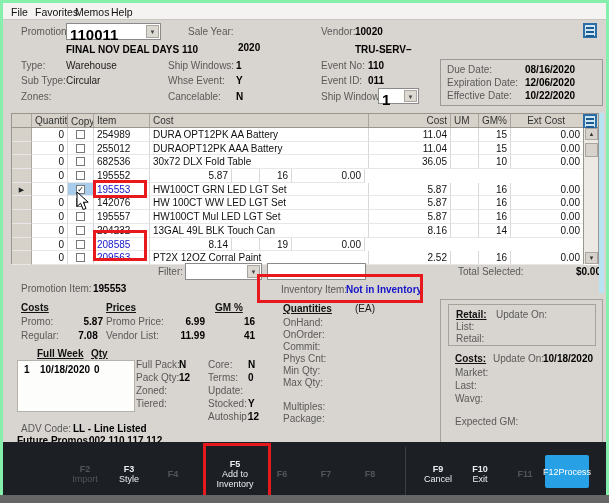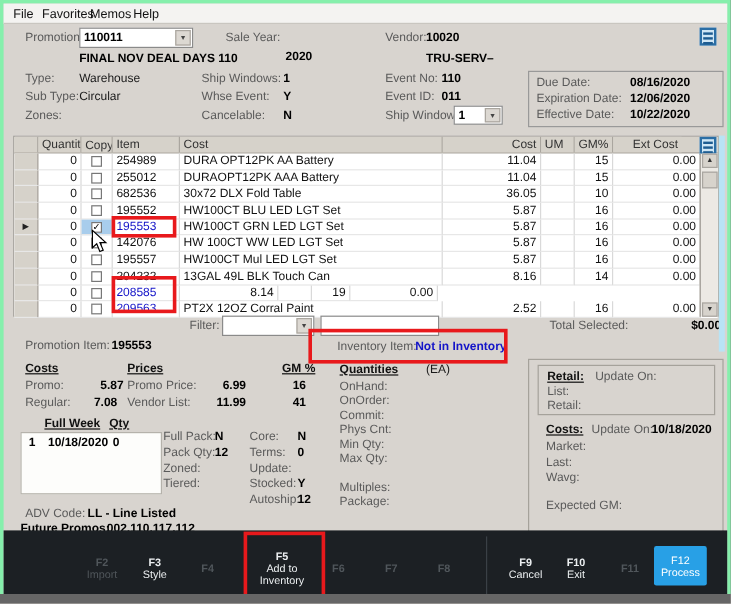--- a/index.html
+++ b/index.html
@@ -7,21 +7,21 @@
   .frame { position:relative; width:609px; height:495px; background:#86efac; overflow:hidden; }
   .client { position:absolute; left:3px; top:3px; width:603px; height:497px; background:#d8d4cf; font-size:10px; color:#111; }
   .abs { position:absolute; white-space:nowrap; }
   .lbl { color:#5a5a5a; }
   .val { color:#000; font-weight:bold; }
   .plain { color:#1a1a1a; }
   .ulhead { color:#111; font-weight:bold; text-decoration:underline; }
   .menubar { position:absolute; left:0; top:0; width:603px; height:17px; background:#f4f3f1; border-bottom:1px solid #c9c6c0; }
   .menubar span { position:absolute; top:3px; font-size:10.5px; color:#111; }
   .combo { position:absolute; background:#fff; border:1px solid #8a8a8a; }
-  .combo .cv { position:absolute; left:3px; top:2px; font-size:10px; color:#000; font-weight:bold; }
+  .combo .cv { position:absolute; left:3px; top:2px; font-size:15px; color:#000; font-weight:bold; }
   .combo .cbtn { position:absolute; right:1px; top:1px; bottom:1px; width:13px; background:#dcd8d2; border:1px solid #aaa69f; font-size:6px; color:#444; text-align:center; line-height:12px; }
   .memo-icon { position:absolute; width:14px; height:15px; background:#cfe6f5; border:2px solid #2b6ea5; }
   .memo-icon i { display:block; height:2px; background:#1d5c91; margin:2px 1px 0 1px; }
   .datesbox { position:absolute; left:437px; top:56px; width:163px; height:47px; border:1px solid #999; }
   
   .grid { position:absolute; left:8px; top:110px; width:588px; height:151px; background:#fff; border:1px solid #9a968f; }
   .trow { display:flex; height:13.7px; background:#fff; }
   .thead { display:flex; height:14px; background:#d6d2ca; border-bottom:1px solid #9a968f; }
   .thead .c { color:#333; background:#d6d2ca; border-right:1px solid #aaa69f; font-size:10px; }
   .c { flex:none; border-right:1px solid #d9d9d9; padding:1px 3px 0 3px; overflow:hidden; font-size:10px; line-height:12px; }
@@ -47,21 +47,21 @@
   .bluestrip { position:absolute; left:596px; top:110px; width:5px; height:180px; background:#b9e3f5; }
   
   .gbox { position:absolute; border:1px solid #a5a29b; }
   .listbox { position:absolute; left:14px; top:357px; width:118px; height:52px; background:#fdfdfb; border:1px solid #b5b2ab; }
   
   .fbar { position:absolute; left:0; top:439px; width:603px; height:58px; background:#1c2024; }
   .fkey { position:absolute; top:13px; width:58px; height:38px; display:flex; flex-direction:column; align-items:center; justify-content:center; transform:translateX(-50%); font-size:9px; line-height:10px; text-align:center; }
   .fkey .k { font-weight:bold; }
   .dim { color:#50565b; }
   .active { color:#eceff1; }
-  .primary { position:absolute; background:#28a0e6; color:#fff; border-radius:2px; display:flex; flex-direction:column; align-items:center; justify-content:center; font-size:9px; line-height:10px; }
+  .primary { position:absolute; background:#28a0e6; color:#fff; border-radius:2px; display:flex; flex-direction:row; align-items:center; justify-content:center; font-size:9px; line-height:10px; }
   .fsep { position:absolute; left:402px; top:5px; width:1px; height:48px; background:#3a4046; }
   .cursor { position:absolute; left:73px; top:188px; width:14px; height:20px; }
 </style>
 </head>
 <body>
 
 <div class="frame">
 <div class="client">
 
   <div class="menubar">
@@ -165,21 +165,20 @@
       <div class="c cost">36.05</div>
       <div class="c um"></div>
       <div class="c gm">10</div>
       <div class="c ext">0.00</div>
     </div>
     <div class="trow">
       <div class="c sel"></div>
       <div class="c qty">0</div>
       <div class="c copy"><span class="cb"></span></div>
       <div class="c item">195552</div>
-      <div class="c desc">HW100CT BLU LED LGT Set</div>
       <div class="c cost">5.87</div>
       <div class="c um"></div>
       <div class="c gm">16</div>
       <div class="c ext">0.00</div>
     </div>
     <div class="trow">
       <div class="c sel"><span>▶</span></div>
       <div class="c qty">0</div>
       <div class="c copy cb-selected"><span class="cb">✓</span></div>
       <div class="c item link">195553</div>
@@ -268,21 +267,21 @@
   <span class="abs val" style="left:560px;top:263px;width:38px;text-align:right">$0.00</span>
 
   <span class="abs lbl" style="left:278px;top:281px">Inventory Item:</span>
   <span class="abs" style="left:343px;top:281px;color:#1414c8;font-weight:bold">Not in Inventory</span>
 
   <span class="abs lbl" style="left:18px;top:280px">Promotion Item:</span>
   <span class="abs val" style="left:90px;top:280px">195553</span>
 
   <span class="abs ulhead" style="left:18px;top:299px">Costs</span>
   <span class="abs ulhead" style="left:103px;top:299px">Prices</span>
-  <span class="abs ulhead" style="left:232px;top:299px">GM %</span>
+  <span class="abs ulhead" style="left:212px;top:299px">GM %</span>
 
   <span class="abs lbl" style="left:18px;top:313px">Promo:</span>
   <span class="abs val" style="left:70px;top:313px;width:30px;text-align:right">5.87</span>
   <span class="abs lbl" style="left:103px;top:313px">Promo Price:</span>
   <span class="abs val" style="left:172px;top:313px;width:30px;text-align:right">6.99</span>
   <span class="abs val" style="left:230px;top:313px;width:22px;text-align:right">16</span>
 
   <span class="abs lbl" style="left:18px;top:327px">Regular:</span>
   <span class="abs val" style="left:70px;top:327px;width:30px;text-align:center">7.08</span>
   <span class="abs lbl" style="left:103px;top:327px">Vendor List:</span>

